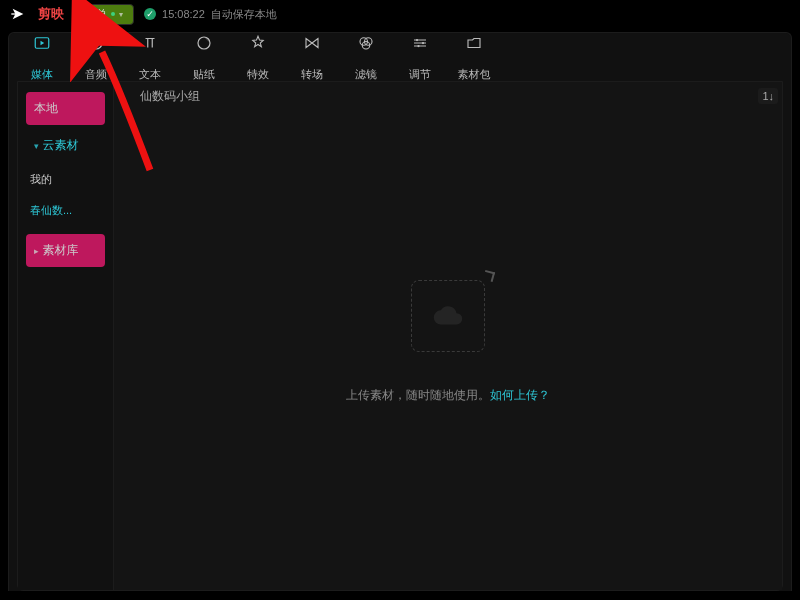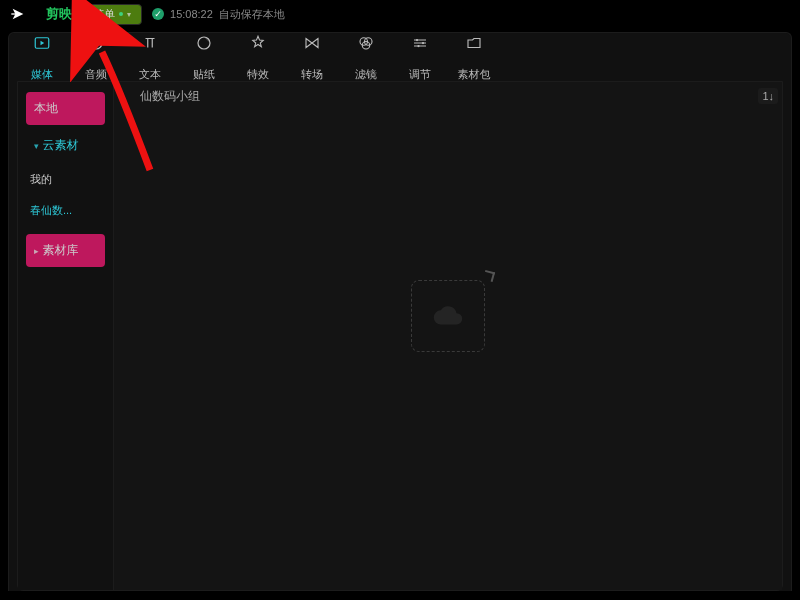--- a/index.html
+++ b/index.html
@@ -15,22 +15,22 @@
   
   .titlebar {
     height: 28px;
     background: #000;
     display: flex;
     align-items: center;
     padding: 0 10px;
     gap: 10px;
   }
   .logo {
-    display: flex; align-items: center; gap: 20px;
-    color: #22c55e; font-size: 13px; font-weight: bold;
+    display: flex; align-items: center; gap: 12px;
+    color: #ef4444; font-size: 13px; font-weight: bold;
   }
   .logo svg { width: 16px; height: 16px; }
   .menu-btn {
     background: #4d7c0f;
     border: 1px solid #2a2a2a;
     border-radius: 4px;
     padding: 2px 10px;
     color: #ddd;
     font-size: 11px;
     display: flex; align-items: center; gap: 4px;
@@ -261,20 +261,23 @@
     </div>
 
     <div class="main">
       <div class="breadcrumb">仙数码小组</div>
       <div class="top-right-badge">1↓</div>
       <div class="drop-zone">
         <svg viewBox="0 0 24 24">
             <path d="M7 18a5 5 0 010-10 6 6 0 0111 2 4 4 0 010 8H7z" fill="#555"></path>
           </svg>
       </div>
+      <div class="drop-text">
+        <span>上传素材，随时随地使用。</span><a>如何上传？</a>
+      </div>
     </div>
   </div>
 </div>
 
 <svg class="arrow-overlay" viewBox="0 0 800 600">
   <defs>
     <marker id="ah" markerWidth="12" markerHeight="12" refX="2" refY="6" orient="auto">
       <path d="M0,0 L12,6 L0,12 L3,6 z" fill="#e11"></path>
     </marker>
   </defs>

